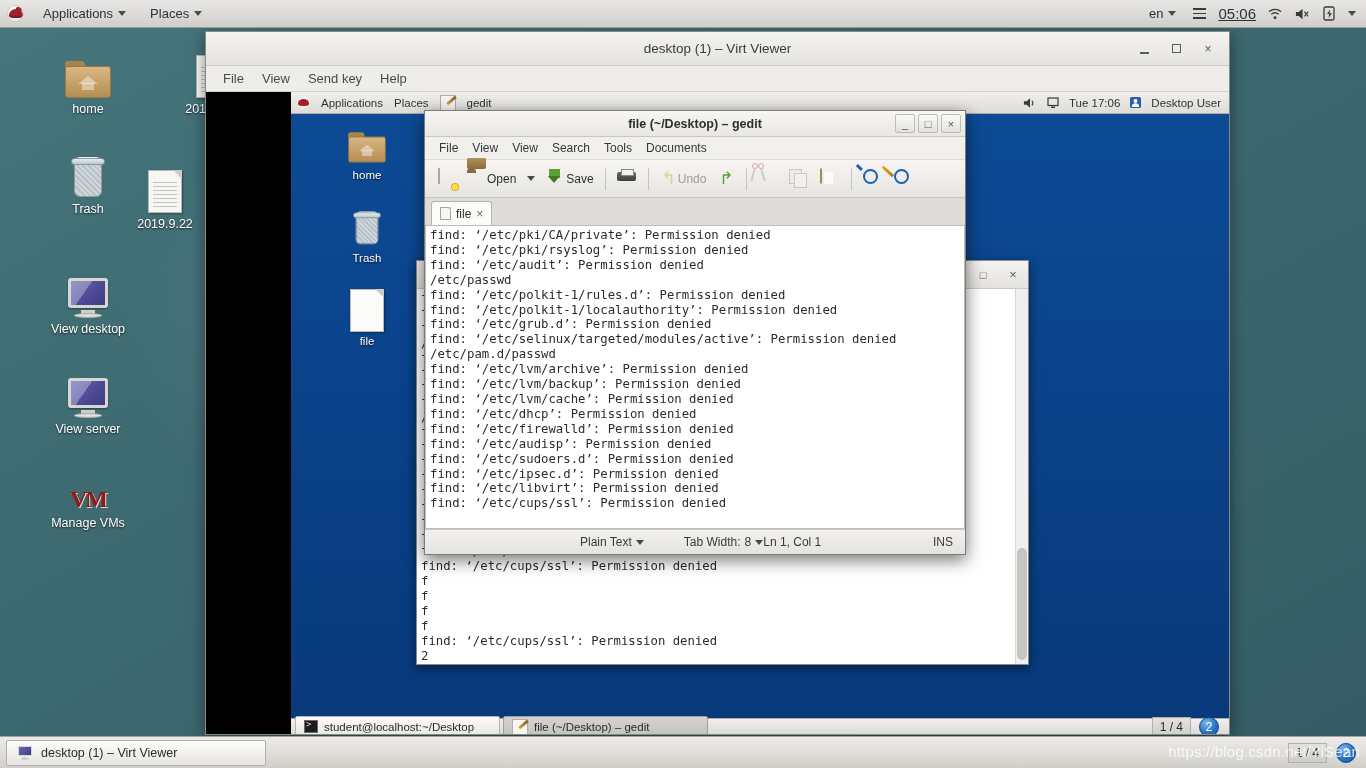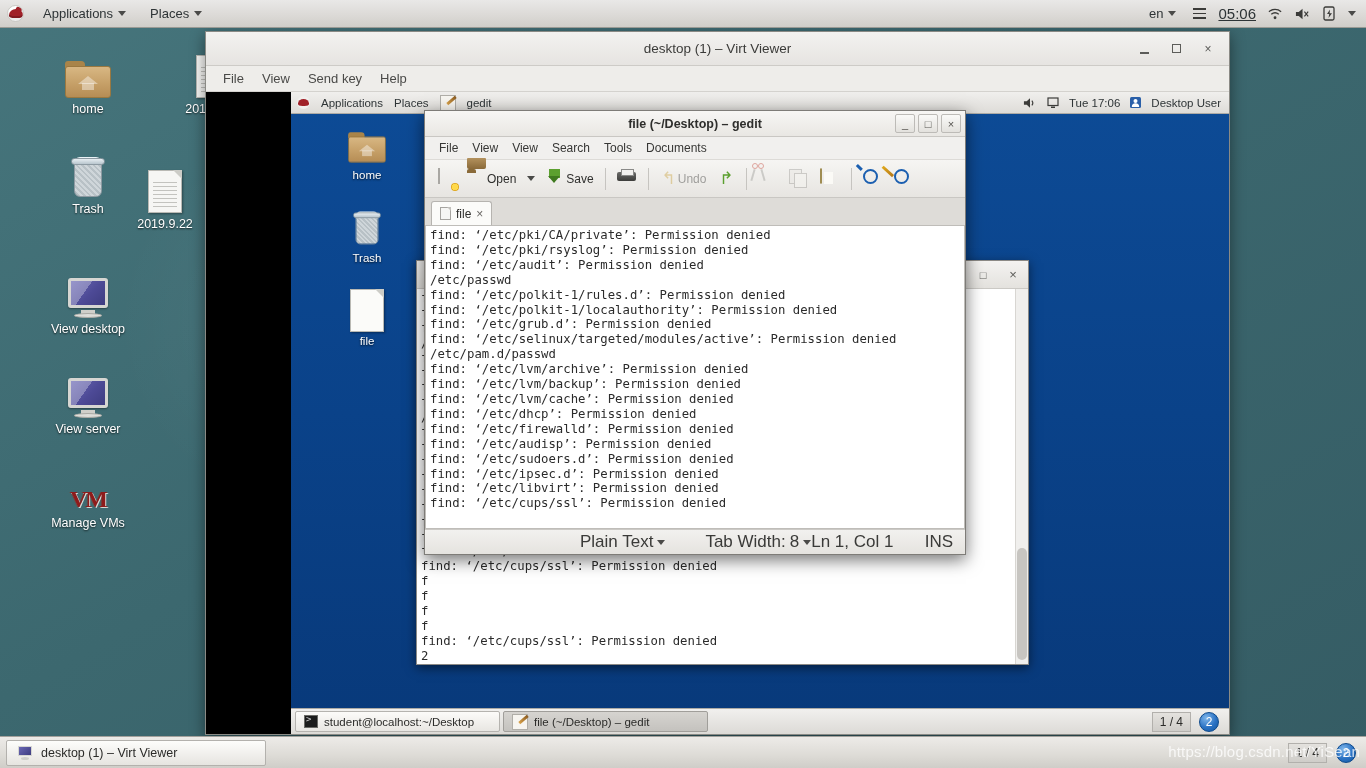--- a/index.html
+++ b/index.html
@@ -255,27 +255,27 @@
     font-size: 12px; color: #2e2e2c; }
   .tab-doc { width: 11px; height: 13px; background: #f6f6f4; border: 1px solid #a6a4a0; position: relative; }
   .tab-doc::after { content:""; position:absolute; top:-1px;right:-1px;border-left:4px solid transparent;border-top:4px solid #c2c0bc; }
   .tab-close { font-size: 12px; color: #6a6865; cursor: default; }
 
   #ge-text { flex: 1; background: #ffffff; border: 1px solid #bfbdb9; margin: 0; overflow: hidden;
     font-family: "DejaVu Sans Mono", monospace; font-size: 12.3px; line-height: 14.9px; color: #2b2b2b;
     padding: 2px 4px; white-space: pre; position: relative; }
   #ge-statusbar { height: 25px; flex: 0 0 25px;
     background: linear-gradient(to bottom,#f2f1ef,#e5e3df); border-top: 1px solid #cbc9c5;
-    display: flex; align-items: center; font-size: 17px; color: #3a3a38; padding-right: 12px; }
+    display: flex; align-items: center; font-size: 12px; color: #3a3a38; padding-right: 12px; }
   .sb-item { display: flex; align-items: center; gap: 4px; }
   #sb-mode { margin-left: auto; }
 
   
   #guest-taskbar {
-    position: absolute; bottom: 0; left: 0; right: 0; height: 26px;
+    position: absolute; bottom: 0; left: 0; right: 0; height: 16px;
     background: linear-gradient(to bottom,#f1f0ee,#dcdad6);
     border-top: 1px solid #adaba6; display: flex; align-items: center; gap: 3px; padding: 0 4px; z-index: 40;
   }
   .task-btn { height: 21px; display: flex; align-items: center; gap: 6px; padding: 0 8px; min-width: 205px;
     background: linear-gradient(to bottom,#fcfbf9,#e8e6e2); border: 1px solid #b5b3af; border-radius: 2px;
     font-size: 11.5px; color: #2b2b29; cursor: default; }
   .task-btn.active { background: linear-gradient(to bottom,#d6d4d0,#c4c2be); border-color: #a09e9a; }
   .term-mini { width: 14px; height: 13px; background: #1c1c1c; border: 1px solid #6a6a66; position: relative; }
   .term-mini::after { content: ">"; position: absolute; left: 1px; top: -2px; font-size: 9px; color: #cfcfcf;
     font-family: "DejaVu Sans Mono", monospace; }

